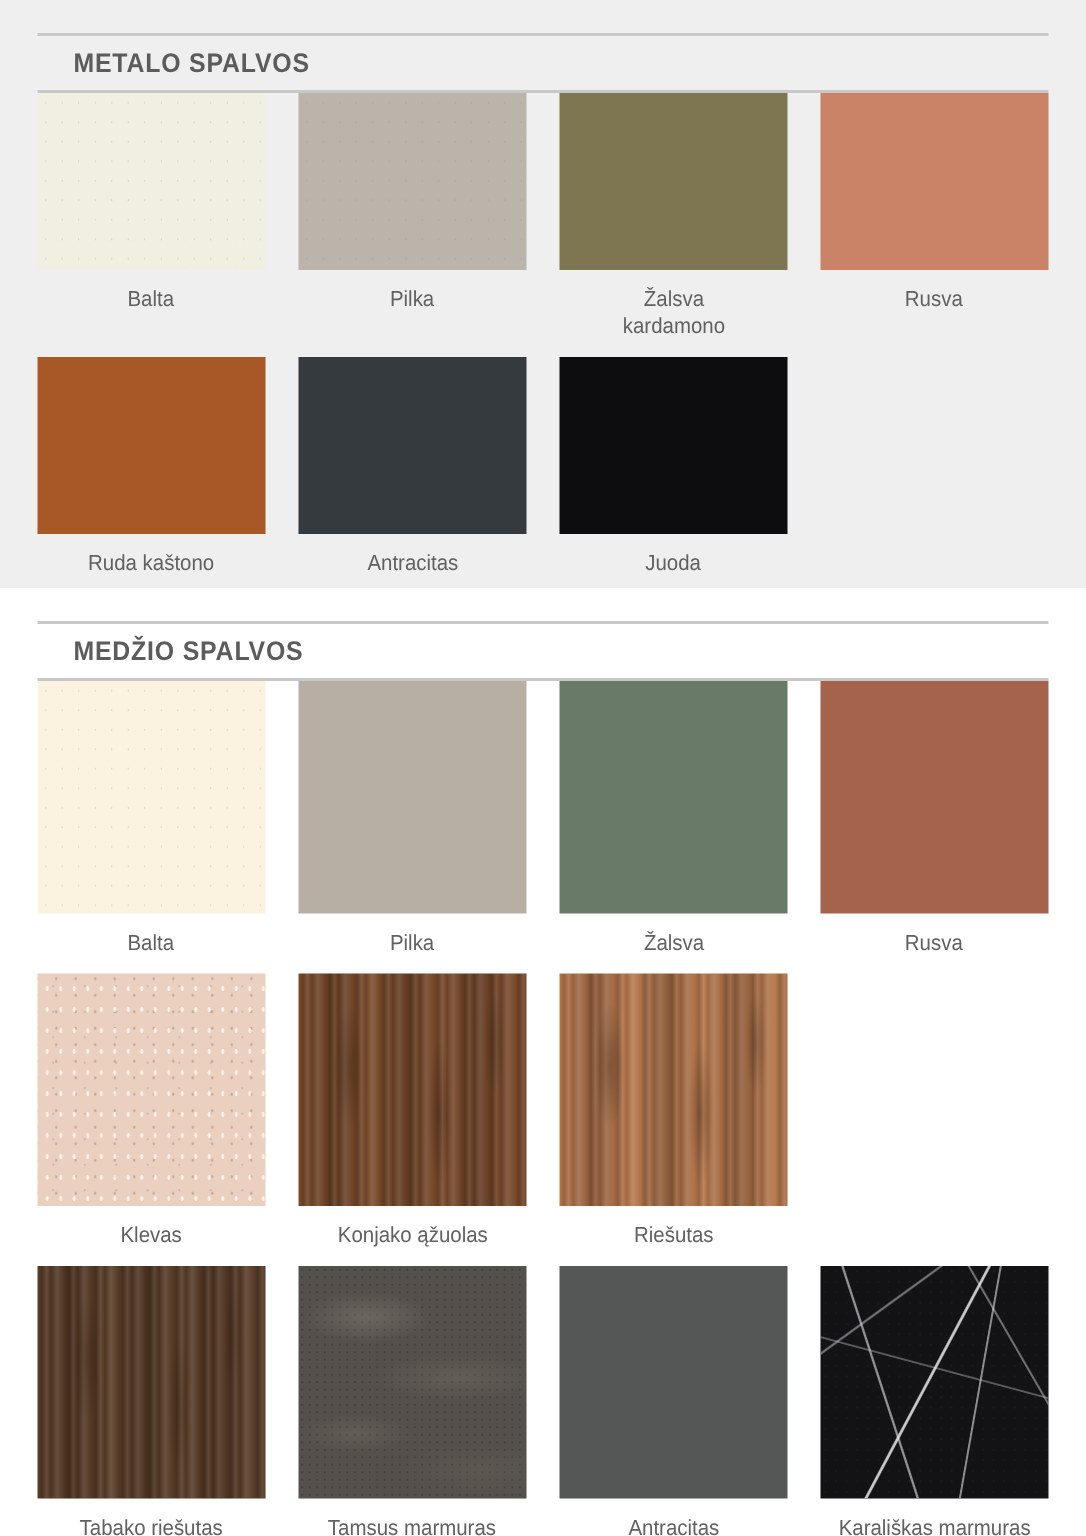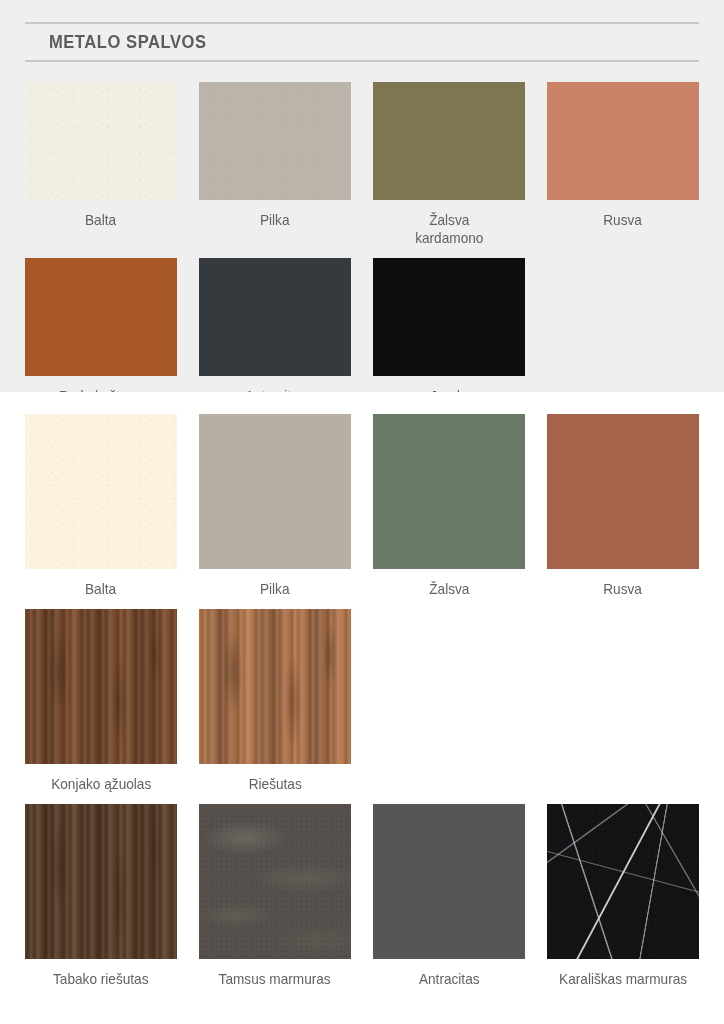--- a/index.html
+++ b/index.html
@@ -36,21 +36,20 @@
     padding-top: 22px;
     padding-bottom: 8px;
   }
 
   
   .section-head {
     position: relative;
     padding: 7px 0 7px 0;
     border-top: 2px solid #c8c8c8;
     border-bottom: 2px solid #c8c8c8;
-    margin-bottom: 20px;
   }
   .section-title {
     font-family: "Liberation Sans", sans-serif;
     font-weight: bold;
     font-size: 18px;
     letter-spacing: 0.6px;
     color: #5c5c5c;
     padding-left: 26px;
     line-height: 22px;
     transform: scaleX(0.92);
@@ -194,20 +193,23 @@
       </div>
       <div class="swatch-cell">
         <div class="swatch-chip" style="background-color: rgb(13, 13, 15);"></div>
         <div class="swatch-label">Juoda</div>
       </div>
       <div class="swatch-cell"></div>
     </div>
   </section>
 
   <section class="section section--wood">
+    <div class="section-head">
+      <div class="section-title">MEDŽIO SPALVOS</div>
+    </div>
 
     <div class="swatch-grid">
       <div class="swatch-cell">
         <div class="swatch-chip" style="background-color: rgb(251, 243, 223);">
             <div class="tex tex-speckle"></div>
           </div>
         <div class="swatch-label">Balta</div>
       </div>
       <div class="swatch-cell">
         <div class="swatch-chip" style="background-color: rgb(183, 175, 163);"></div>
@@ -218,20 +220,26 @@
         <div class="swatch-label">Žalsva</div>
       </div>
       <div class="swatch-cell">
         <div class="swatch-chip" style="background-color: rgb(164, 99, 74);"></div>
         <div class="swatch-label">Rusva</div>
       </div>
     </div>
 
     <div class="swatch-grid">
       <div class="swatch-cell">
+        <div class="swatch-chip" style="background-color: rgb(235, 207, 191);">
+            <div class="tex tex-speckle-dense"></div>
+          </div>
+        <div class="swatch-label">Klevas</div>
+      </div>
+      <div class="swatch-cell">
         <div class="swatch-chip" style="background-color: rgb(124, 76, 44);">
             <div class="tex tex-grain-strong"></div>
           </div>
         <div class="swatch-label">Konjako ąžuolas</div>
       </div>
       <div class="swatch-cell">
         <div class="swatch-chip" style="background-color: rgb(185, 122, 78);">
             <div class="tex tex-grain-strong"></div>
           </div>
         <div class="swatch-label">Riešutas</div>

